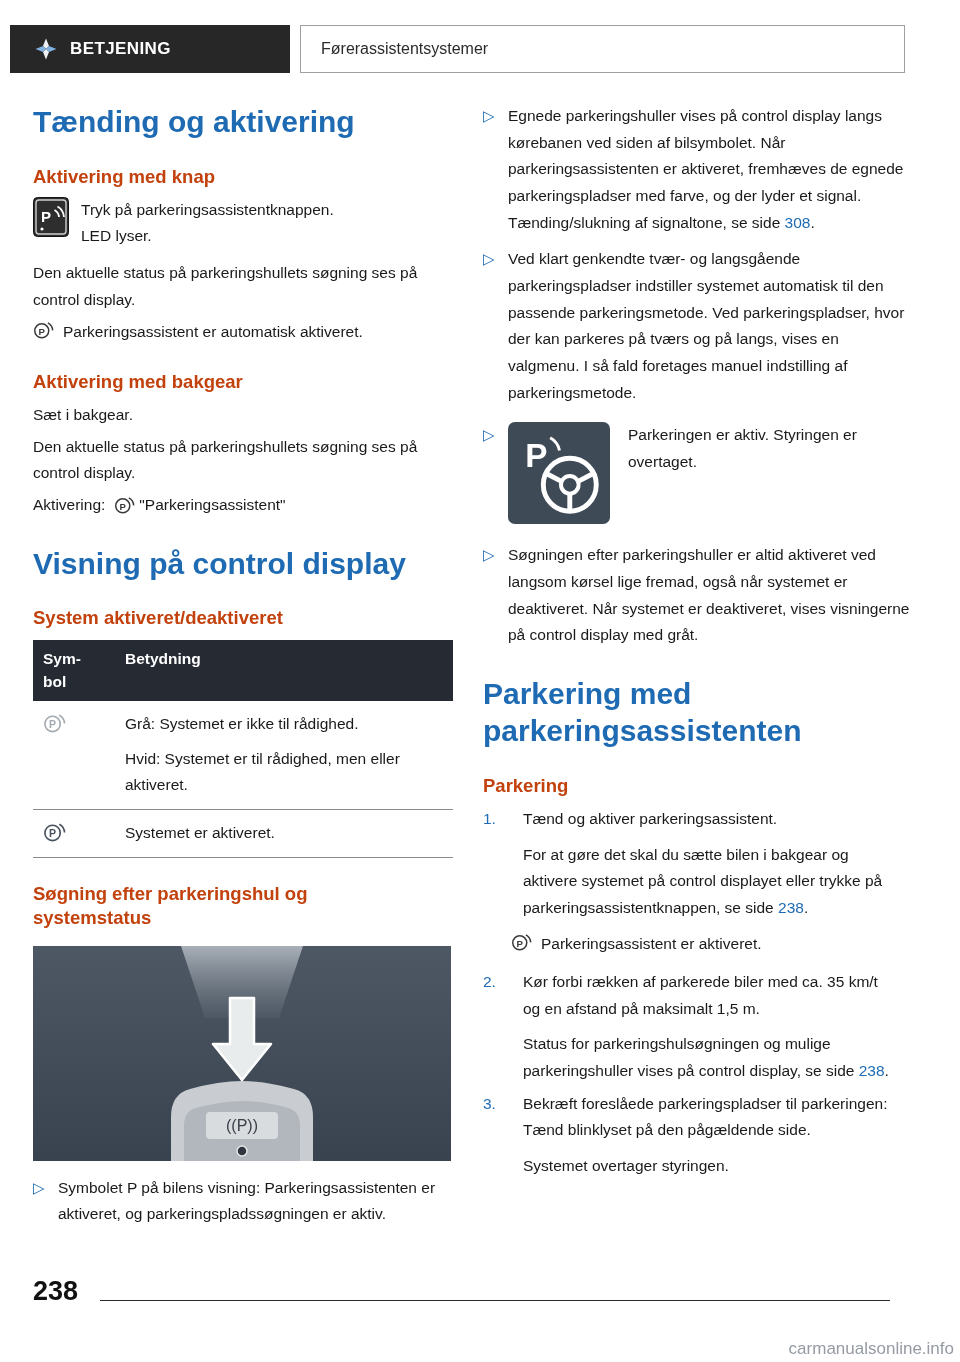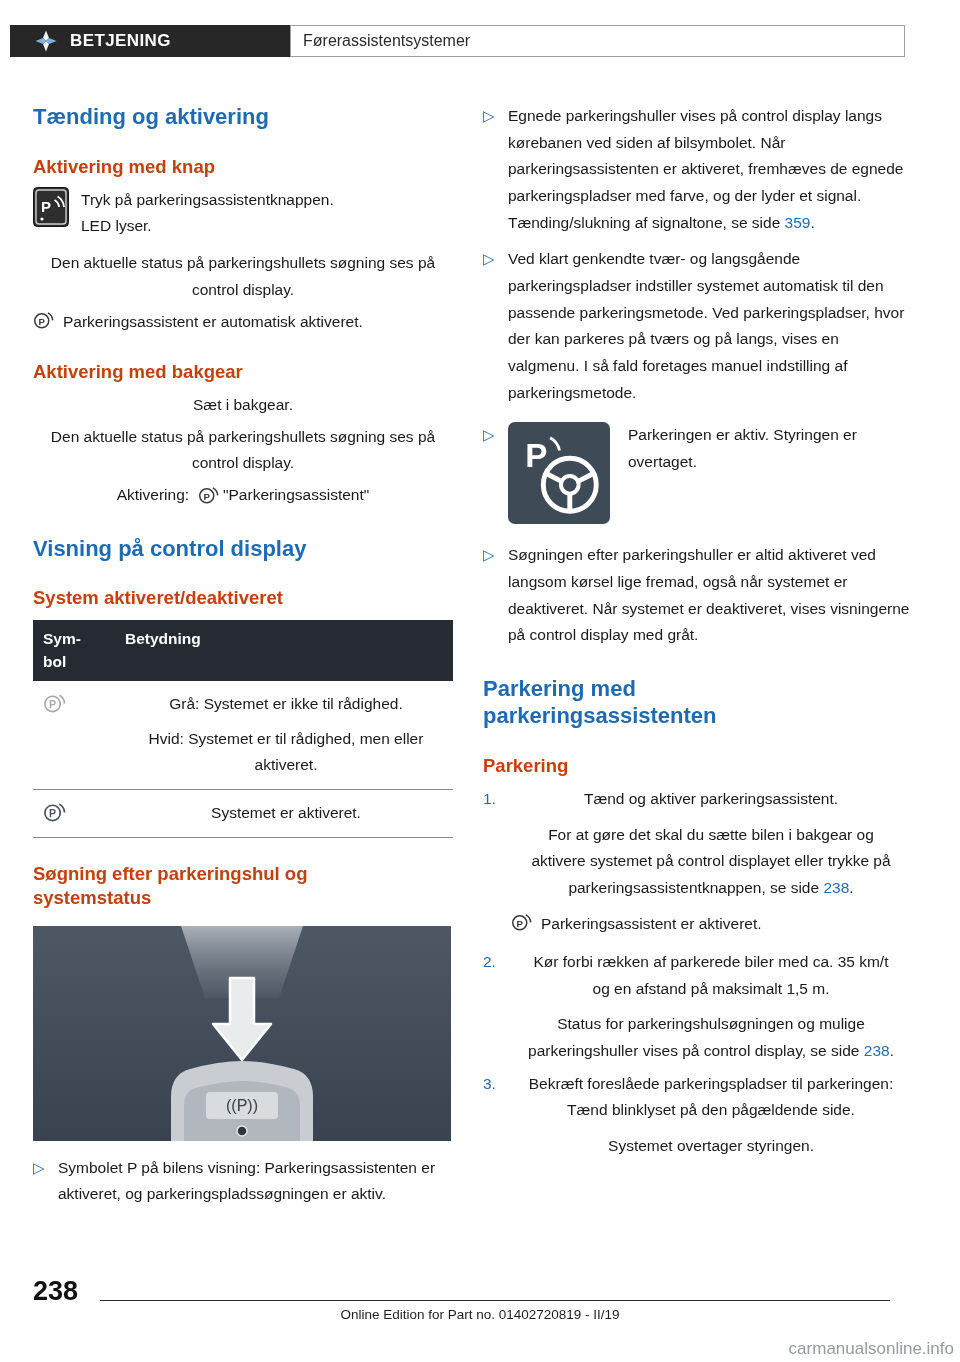--- a/index.html
+++ b/index.html
@@ -4,37 +4,37 @@
 <style>
   * { margin:0; padding:0; box-sizing:border-box; }
   html,body { background:#ffffff; }
   .page {
     position:relative; width:960px; height:1362px; margin:0 auto;
     background:#fff; overflow:hidden;
     font-family:"Liberation Sans", sans-serif; color:#1a1a1a;
   }
 
   
-  .header { position:absolute; top:25px; left:10px; right:55px; height:32px; display:flex; }
+  .header { position:absolute; top:25px; left:10px; right:55px; height:48px; display:flex; gap:10px; }
   .badge { width:280px; background:#272727; color:#fff; display:flex; align-items:center; padding-left:24px; gap:12px; }
   .badge-label { font-size:17px; font-weight:bold; letter-spacing:.4px; }
   .logo-icon svg { display:block; }
-  .chapter-box { flex:1; border:1px solid #9f9f9f; display:flex; align-items:center; padding-left:12px; }
+  .chapter-box { flex:1; border:1px solid #9f9f9f; display:flex; align-items:center; padding-left:20px; }
   .chapter-title { font-size:16px; color:#2b2b2b; }
 
   
   .main { position:absolute; top:103px; left:33px; right:30px; display:flex; gap:30px; }
   .col-left  { width:420px; flex:0 0 420px; }
   .col-right { width:428px; flex:0 0 428px; }
 
-  h1 { color:#1e6bb3; font-size:22px; line-height:1.25; margin:26px 0 10px; font-weight:bold; }
+  h1 { color:#1e6bb3; font-size:30px; line-height:1.25; margin:26px 0 10px; font-weight:bold; }
   h2 { color:#c2410c; font-size:18.5px; line-height:1.3; margin:24px 0 8px; font-weight:bold; }
   .first { margin-top:0; }
   p, .txt { font-size:15.5px; line-height:1.72; }
-  p { margin:5px 0;text-align:center; }
+  p { margin:5px 0; }
   .pagelink { color:#1e6bb3; text-decoration:none; cursor:pointer; }
 
   
   .icon-row { display:flex; gap:12px; margin:8px 0 10px; }
   .icon-row .btn-icon { flex:0 0 36px; }
   .inline-icon-row { display:flex; align-items:flex-start; gap:9px; margin:6px 0; }
   .pa-icon { width:21px; height:21px; flex:0 0 21px; display:inline-block; vertical-align:-5px; }
   .pa-gray { color:#a4aab1; }
   .pa-dark { color:#49525e; }
   .pa-ink  { color:#3a3a3a; }
@@ -224,21 +224,21 @@
         <span class="txt">Symbolet P på bilens visning: Parkeringsassistenten er aktiveret, og parkeringspladssøgningen er aktiv.</span>
       </div>
 
     </div>
 
     <div class="col-right">
 
       <div class="bullet" style="margin-top:0;">
         <span class="tri">▷</span>
         <span class="txt">
-          <span>Egnede parkeringshuller vises på control display langs kørebanen ved siden af bilsymbolet. Når parkeringsassistenten er aktiveret, fremhæves de egnede parkeringspladser med farve, og der lyder et signal. Tænding/slukning af signaltone, se side </span><a class="pagelink">359</a><span>.</span>
+          <span>Egnede parkeringshuller vises på control display langs kørebanen ved siden af bilsymbolet. Når parkeringsassistenten er aktiveret, fremhæves de egnede parkeringspladser med farve, og der lyder et signal. Tænding/slukning af signaltone, se side </span><a class="pagelink">308</a><span>.</span>
         </span>
       </div>
 
       <div class="bullet">
         <span class="tri">▷</span>
         <span class="txt">Ved klart genkendte tvær- og langsgående parkeringspladser indstiller systemet automatisk til den passende parkeringsmetode. Ved parkeringspladser, hvor der kan parkeres på tværs og på langs, vises en valgmenu. I så fald foretages manuel indstilling af parkeringsmetode.</span>
       </div>
 
       <div class="bullet" style="margin:16px 0 14px;">
         <span class="tri">▷</span>
@@ -300,17 +300,16 @@
           <p class="txt">Systemet overtager styringen.</p>
         </div>
       </div>
 
     </div>
   </div>
 
   <div class="footer">
     <div class="pagenum">238</div>
     <div class="rule"></div>
-    <div class="edition">Online Edition for Part no. 01402720819 - II/19</div>
     <div class="watermark">carmanualsonline.info</div>
   </div>
 
 </div>
 
 </body></html>

